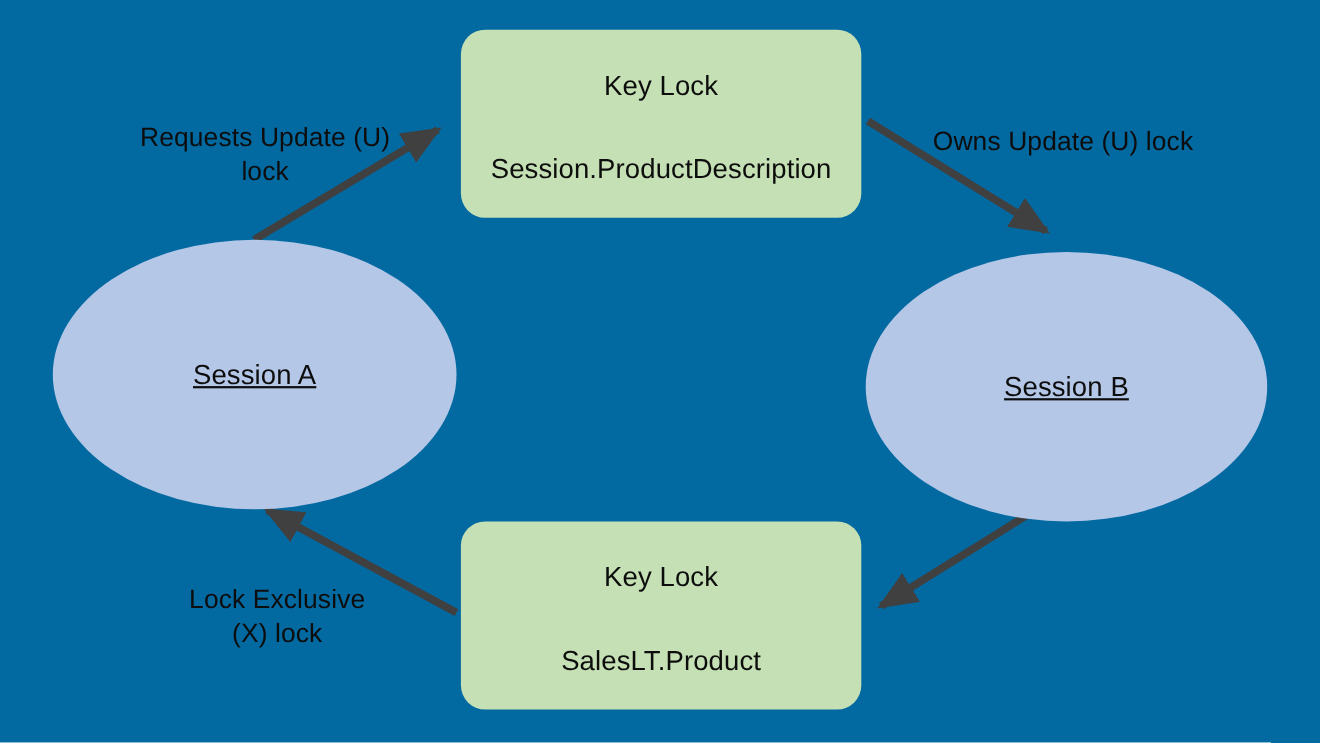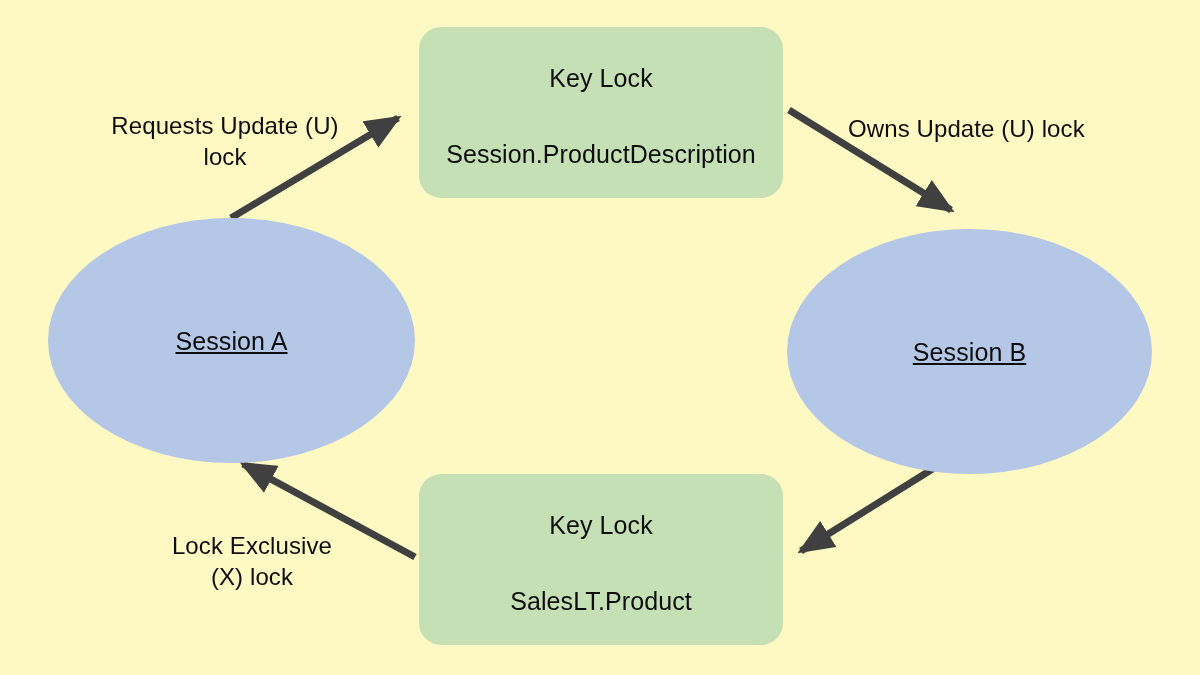--- a/index.html
+++ b/index.html
@@ -5,21 +5,21 @@
 <style>
   html, body {
     margin: 0;
     padding: 0;
     background: #ffffff;
   }
   #canvas {
     position: relative;
     width: 1200px;
     height: 675px;
-    background: #fef9c3;
+    background: #0369a1;
     overflow: hidden;
     font-family: "Liberation Sans", sans-serif;
   }
   #edges {
     position: absolute;
     left: 0;
     top: 0;
     width: 1200px;
     height: 675px;
     pointer-events: none;
@@ -116,21 +116,21 @@
   </div>
 
   <div class="node session" style="left:48px; top:218px; width:367px; height:245px;text-decoration:underline;">
     <div class="node-title">Session A</div>
   </div>
 
   <div class="node session" style="left:787px; top:229px; width:365px; height:245px;text-decoration:underline;">
     <div class="node-title">Session B</div>
   </div>
 
-  <div class="edge-label" style="left:100px; top:110px; width:250px;">Requests Update (U)
+  <div class="edge-label" style="left:116px; top:110px; width:250px;">Requests Update (U)
 lock</div>
 
   <div class="edge-label" style="left:848px; top:113px; width:270px; text-align:left;">Owns Update (U) lock</div>
 
 
   <div class="edge-label" style="left:137px; top:530px; width:230px;">Lock Exclusive
 (X) lock</div>
 
 </div>
 

